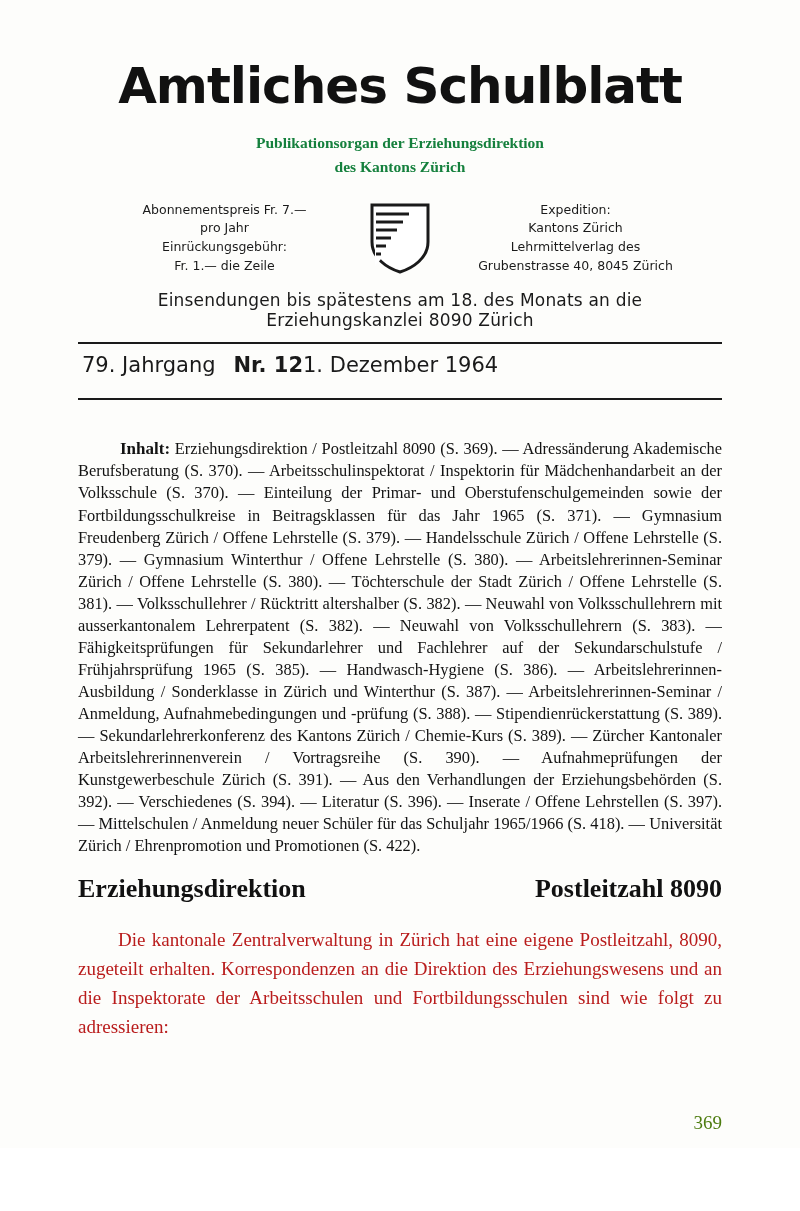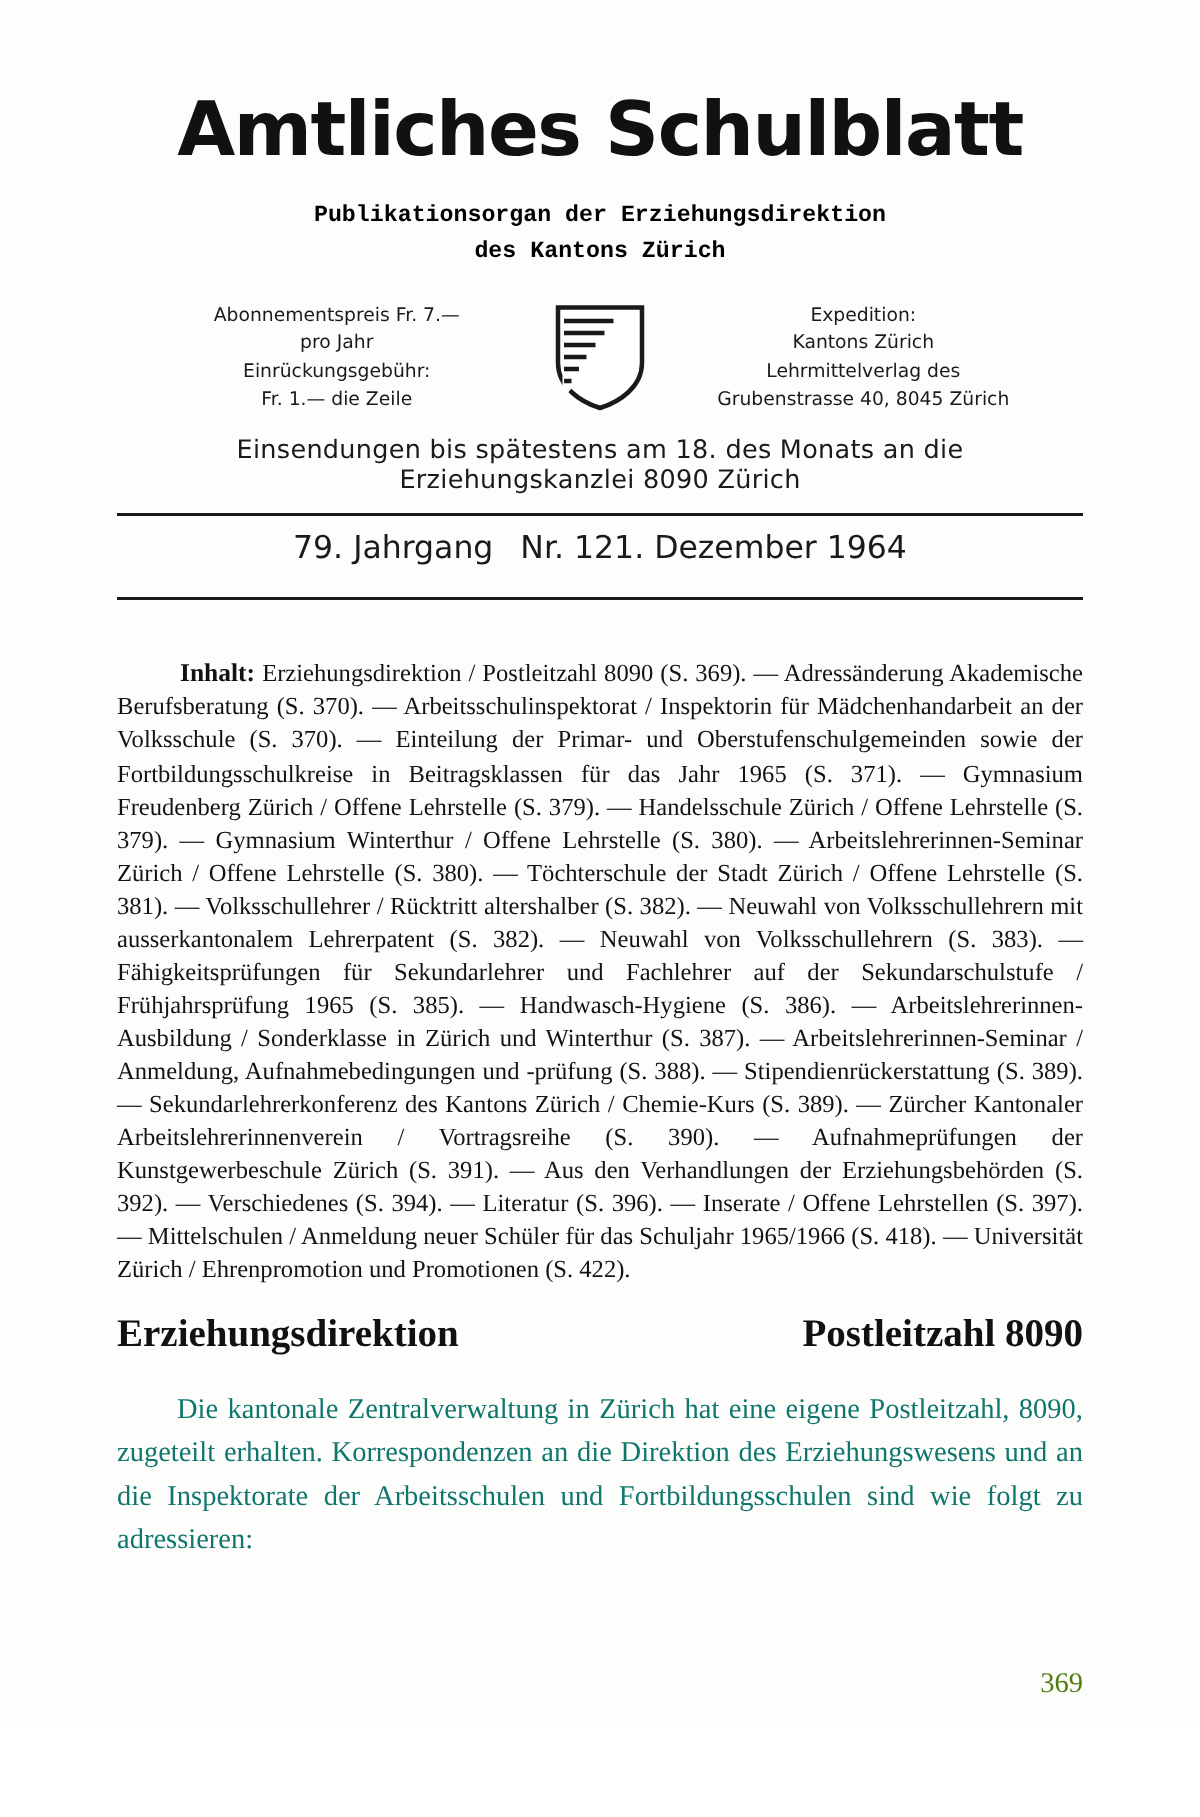--- a/index.html
+++ b/index.html
@@ -35,26 +35,26 @@
     font-weight: bold;
     font-size: 50px;
     letter-spacing: -1px;
     text-align: center;
     line-height: 1.05;
     color: #111;
     margin: 0 0 18px 0;
     white-space: nowrap;
   }
   .subtitle {
-    font-family: Liberation Mono, monospace;
+    font-family: Liberation Serif, serif;
     font-weight: bold;
     font-size: 15.5px;
     text-align: center;
     line-height: 1.55;
-    color: #000000;
+    color: #15803d;
     margin: 12px;
   }
 
   
   .info-row {
     display: flex;
     align-items: center;
     justify-content: flex-end;
     margin-top: 22px;
     padding: 0 28px;
@@ -84,28 +84,28 @@
   }
 
   
   .rule-thick {
     border: 0;
     border-top: 2.5px solid #1a1a1a;
     margin: 12px 0 0 0;
   }
   .issue-row {
     display: flex;
-    justify-content: center;
+    justify-content: flex-start;
     align-items: baseline;
     font-family: "DejaVu Sans", sans-serif;
     font-size: 21px;
     padding: 9px 4px 9px 4px;
   }
   .issue-row span { white-space: nowrap; }
-  .issue-center { margin-left: 18px; }
+  .issue-center { margin-left: 18px; font-weight: bold; }
 
   
   .inhalt {
     margin-top: 38px;
     font-family: "Liberation Serif", serif;
     font-size: 16.4px;
     line-height: 1.345;
     text-align: justify;
     text-justify: inter-word;
     hyphens: manual;
@@ -126,21 +126,21 @@
     font-size: 26px;
     font-weight: bold;
     color: #111;
   }
   .art-body {
     margin-top: 22px;
     font-family: "Liberation Serif", serif;
     font-size: 19px;
     line-height: 1.52;
     text-align: justify;
-    color: #0f766e;
+    color: #b91c1c;
   }
   .art-body .indent { display: inline-block; width: 40px; }
 
   .folio {
     position: absolute;
     right: 78px;
     top: 1112px;
     font-family: "Liberation Serif", serif;
     font-size: 19px;
     color: #4d7c0f;

